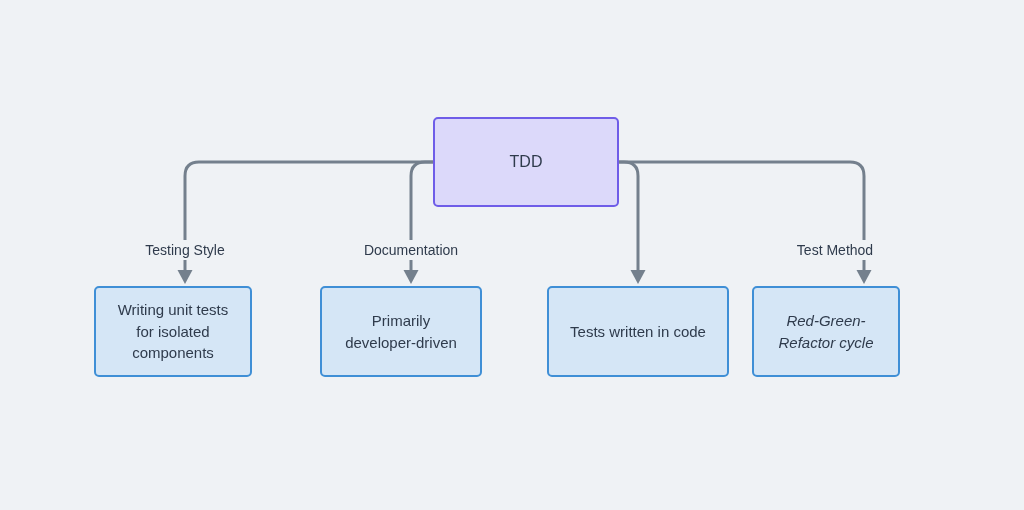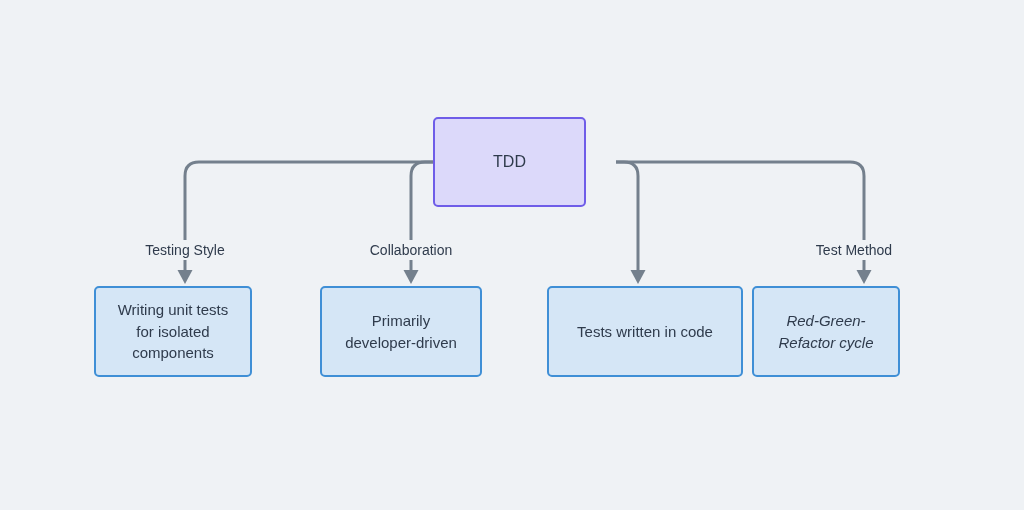--- a/index.html
+++ b/index.html
@@ -35,53 +35,53 @@
     align-items: center;
     justify-content: center;
     text-align: center;
     border-radius: 5px;
     color: var(--text, #2f3b4c);
     line-height: 1.45;
   }
   .node.root {
     left: 433px;
     top: 117px;
-    width: 153px;
+    width: 186px;
     height: 90px;
     background: var(--root-fill, #dcd9fa);
     border: 2px solid var(--root-border, #6f5de8);
     font-size: 16px;
   }
   .node.leaf {
     top: 286px;
     height: 91px;
     background: var(--node-fill, #d5e6f6);
     border: 2px solid var(--node-border, #3f8fd6);
     font-size: 15px;
     padding: 0 14px;
   }
   .node.leaf.b0 { left: 94px;  width: 158px; }
   .node.leaf.b1 { left: 320px; width: 162px; }
-  .node.leaf.b2 { left: 547px; width: 196px; }
+  .node.leaf.b2 { left: 547px; width: 182px; }
   .node.leaf.b3 { left: 752px; width: 148px; font-style: italic; }
   .edge-label {
     position: absolute;
     top: 240px;
     transform: translateX(-50%);
     background: var(--background, #eff2f5);
     color: var(--text, #2f3b4c);
     font-size: 14px;
     line-height: 18px;
     padding: 1px 5px;
     white-space: nowrap;
   }
   .edge-label.b0 { left: 185px; }
   .edge-label.b1 { left: 411px; }
   .edge-label.b2 { left: 638px; }
-  .edge-label.b3 { left: 854px; text-align: center; }
+  .edge-label.b3 { left: 835px; text-align: center; }
 </style>
 </head>
 <body>
 
 <div class="canvas">
 
   <svg class="edges" width="1024" height="510" viewBox="0 0 1024 510">
 
     <path class="edge" d="M 433 162 L 199 162 Q 185 162 185 176 L 185 271"></path>
     <polygon class="arrowhead" points="177.5,270 192.5,270 185,284"></polygon>
@@ -92,21 +92,21 @@
     <path class="edge" d="M 616 162 L 624 162 Q 638 162 638 176 L 638 271"></path>
     <polygon class="arrowhead" points="630.5,270 645.5,270 638,284"></polygon>
 
     <path class="edge" d="M 616 162 L 850 162 Q 864 162 864 176 L 864 271"></path>
     <polygon class="arrowhead" points="856.5,270 871.5,270 864,284"></polygon>
   </svg>
 
   <div class="node root">TDD</div>
 
   <div class="edge-label b0">Testing Style</div>
-  <div class="edge-label b1">Collaboration</div>
+  <div class="edge-label b1">Documentation</div>
   <div class="edge-label b3">Test Method</div>
 
   <div class="node leaf b0">Writing unit tests for isolated components</div>
   <div class="node leaf b1">Primarily developer-driven</div>
   <div class="node leaf b2">Tests written in code</div>
   <div class="node leaf b3">Red-Green-Refactor cycle</div>
 
 </div>
 
 </body></html>

